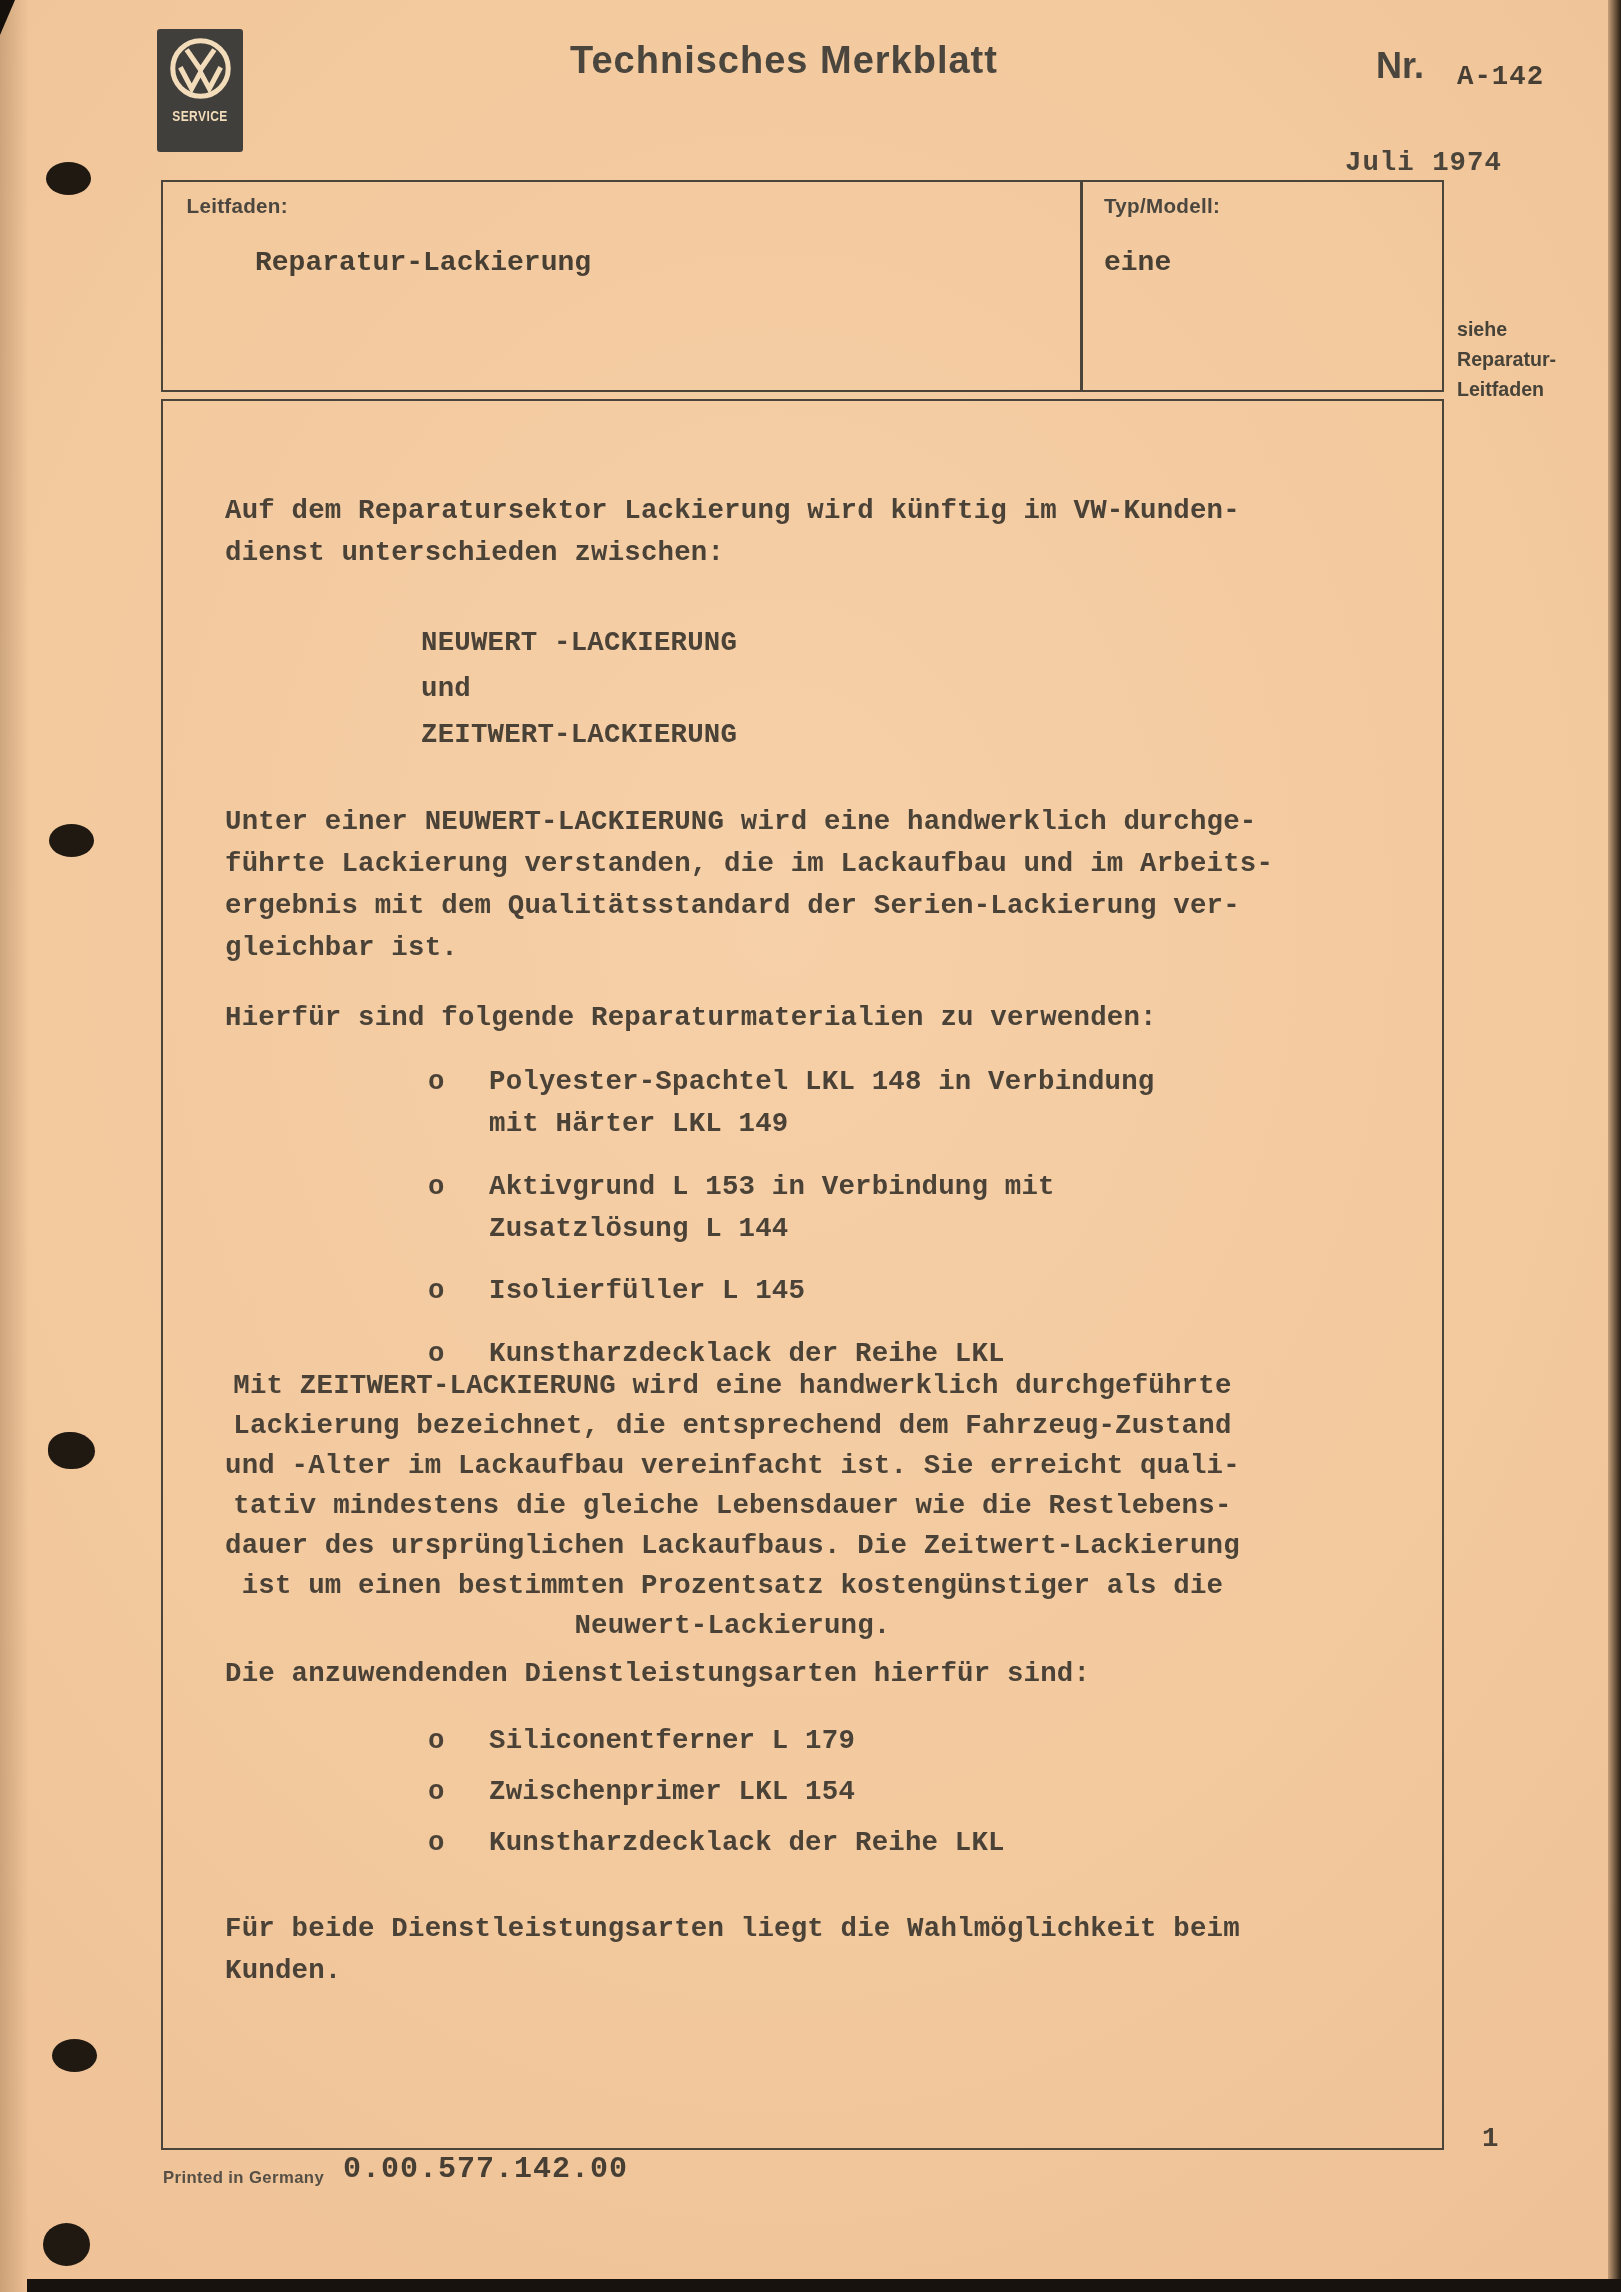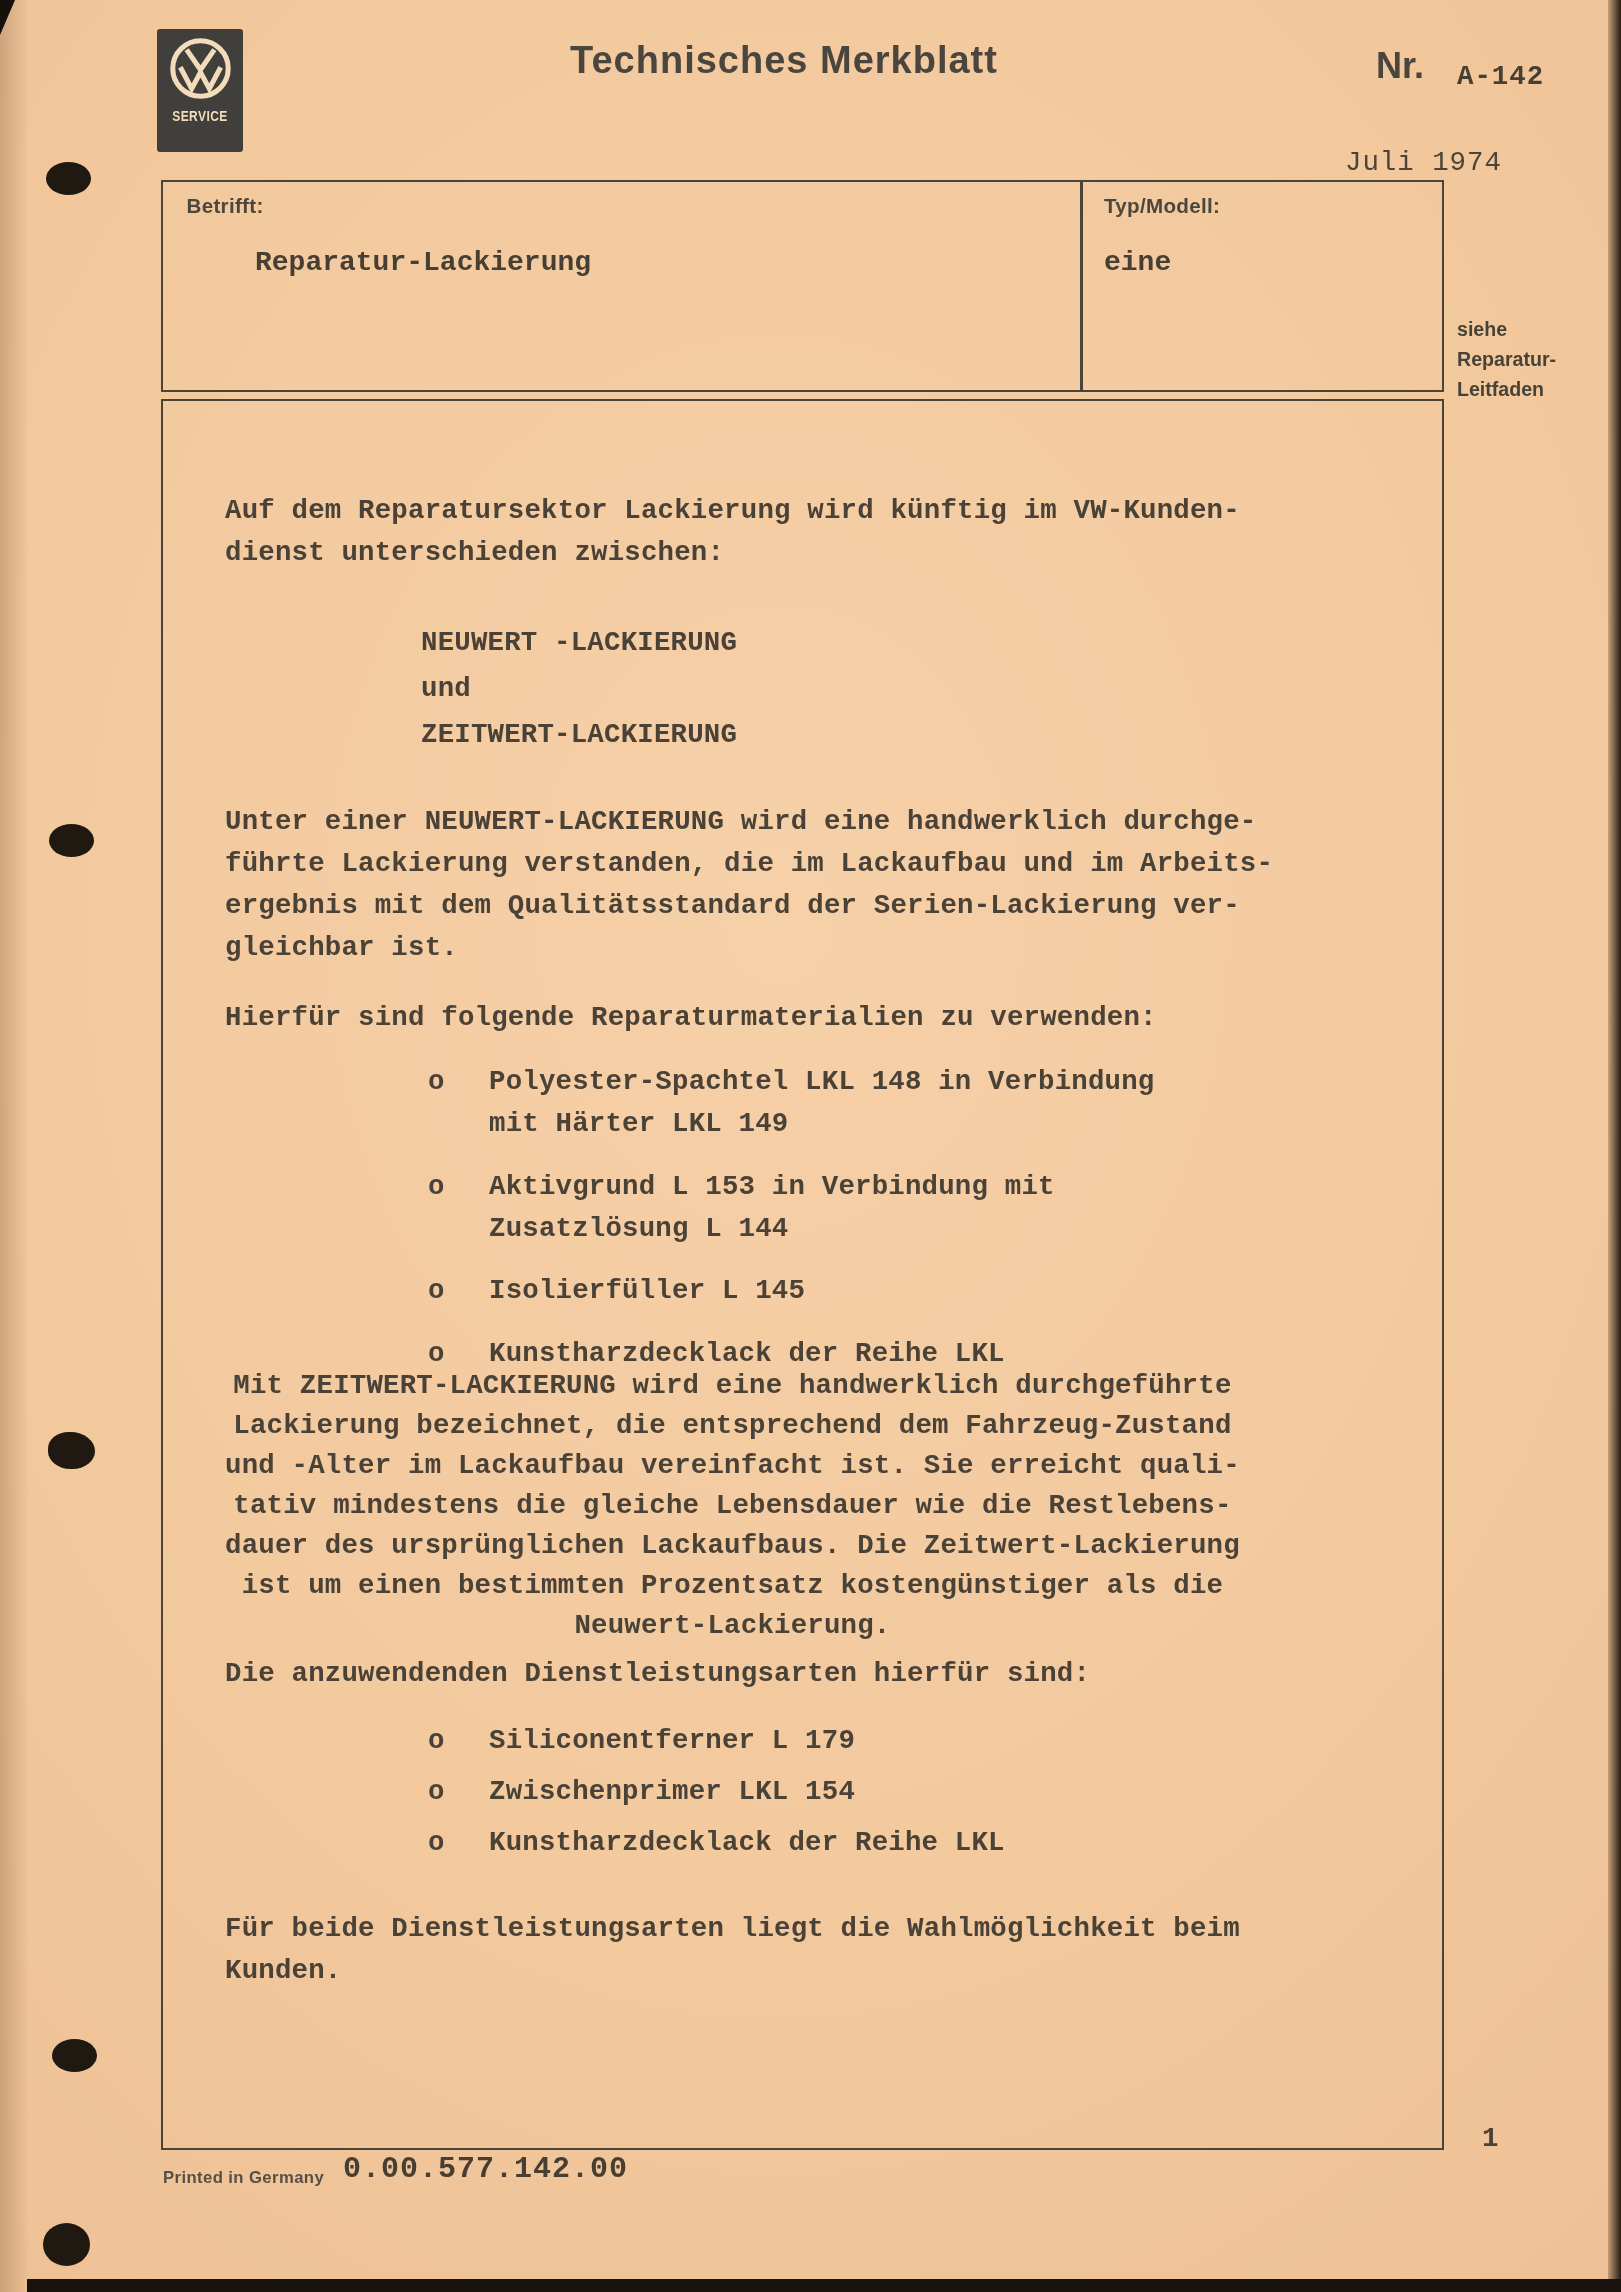--- a/index.html
+++ b/index.html
@@ -24,21 +24,21 @@
     background:#413f3b;border-radius:3px;color:#f2dcba;text-align:center;}
   .logo-box svg{display:block;margin:7.8px auto 0 auto;}
   .logo-service{font-size:14.7px;font-weight:bold;letter-spacing:0.5px;
     transform:scaleX(.82);margin-top:7.8px;}
   .doc-title{position:absolute;left:294px;top:39px;width:980px;text-align:center;
     font-size:38px;font-weight:bold;color:#4a463e;letter-spacing:1px;}
   .nr-label{position:absolute;left:1376px;top:45px;font-size:36px;font-weight:bold;color:#4a463e;}
   .nr-value{position:absolute;left:1457px;top:61px;font-family:"Liberation Mono",monospace;
     font-size:27.4px;font-weight:bold;color:#4a443a;letter-spacing:1px;}
   .date{position:absolute;left:1345px;top:147px;font-family:"Liberation Mono",monospace;
-    font-size:27.4px;font-weight:normal;color:#4a443a;letter-spacing:1px;}
+    font-size:27.4px;font-weight:bold;color:#4a443a;letter-spacing:1px;}
 
   
   .info-box{position:absolute;left:161px;top:180px;width:1283px;height:212px;
     border:2.9px solid #4a443a;box-sizing:border-box;}
   .info-divider{position:absolute;left:917px;top:0;bottom:0;width:2.9px;background:#4a443a;}
   .lbl{font-size:20.6px;font-weight:bold;color:#4c473e;letter-spacing:0.3px;}
   .betrifft-lbl{position:absolute;left:23.5px;top:11.8px;}
   .betrifft-val{position:absolute;left:92px;top:65px;}
   .typ-lbl{position:absolute;left:941px;top:11.8px;}
   .typ-val{position:absolute;left:941px;top:65px;}
@@ -92,21 +92,21 @@
     <div class="logo-service">SERVICE</div>
   </div>
 
   <div class="doc-title">Technisches Merkblatt</div>
   <div class="nr-label">Nr.</div>
   <div class="nr-value mono">A-142</div>
   <div class="date">Juli 1974</div>
 
   <div class="info-box">
     <div class="info-divider"></div>
-    <div class="lbl betrifft-lbl" style="position:absolute;">Betrifft:</div>
+    <div class="lbl betrifft-lbl" style="position:absolute;">Leitfaden:</div>
     <div class="mono val betrifft-val" style="position:absolute;">Reparatur-Lackierung</div>
     <div class="lbl typ-lbl" style="position:absolute;">Typ/Modell:</div>
     <div class="mono val typ-val" style="position:absolute;">eine</div>
   </div>
   <div class="side-note">
       <div class="tline">siehe</div>
       <div class="tline">Reparatur-</div>
       <div class="tline">Leitfaden</div>
     </div>
 

